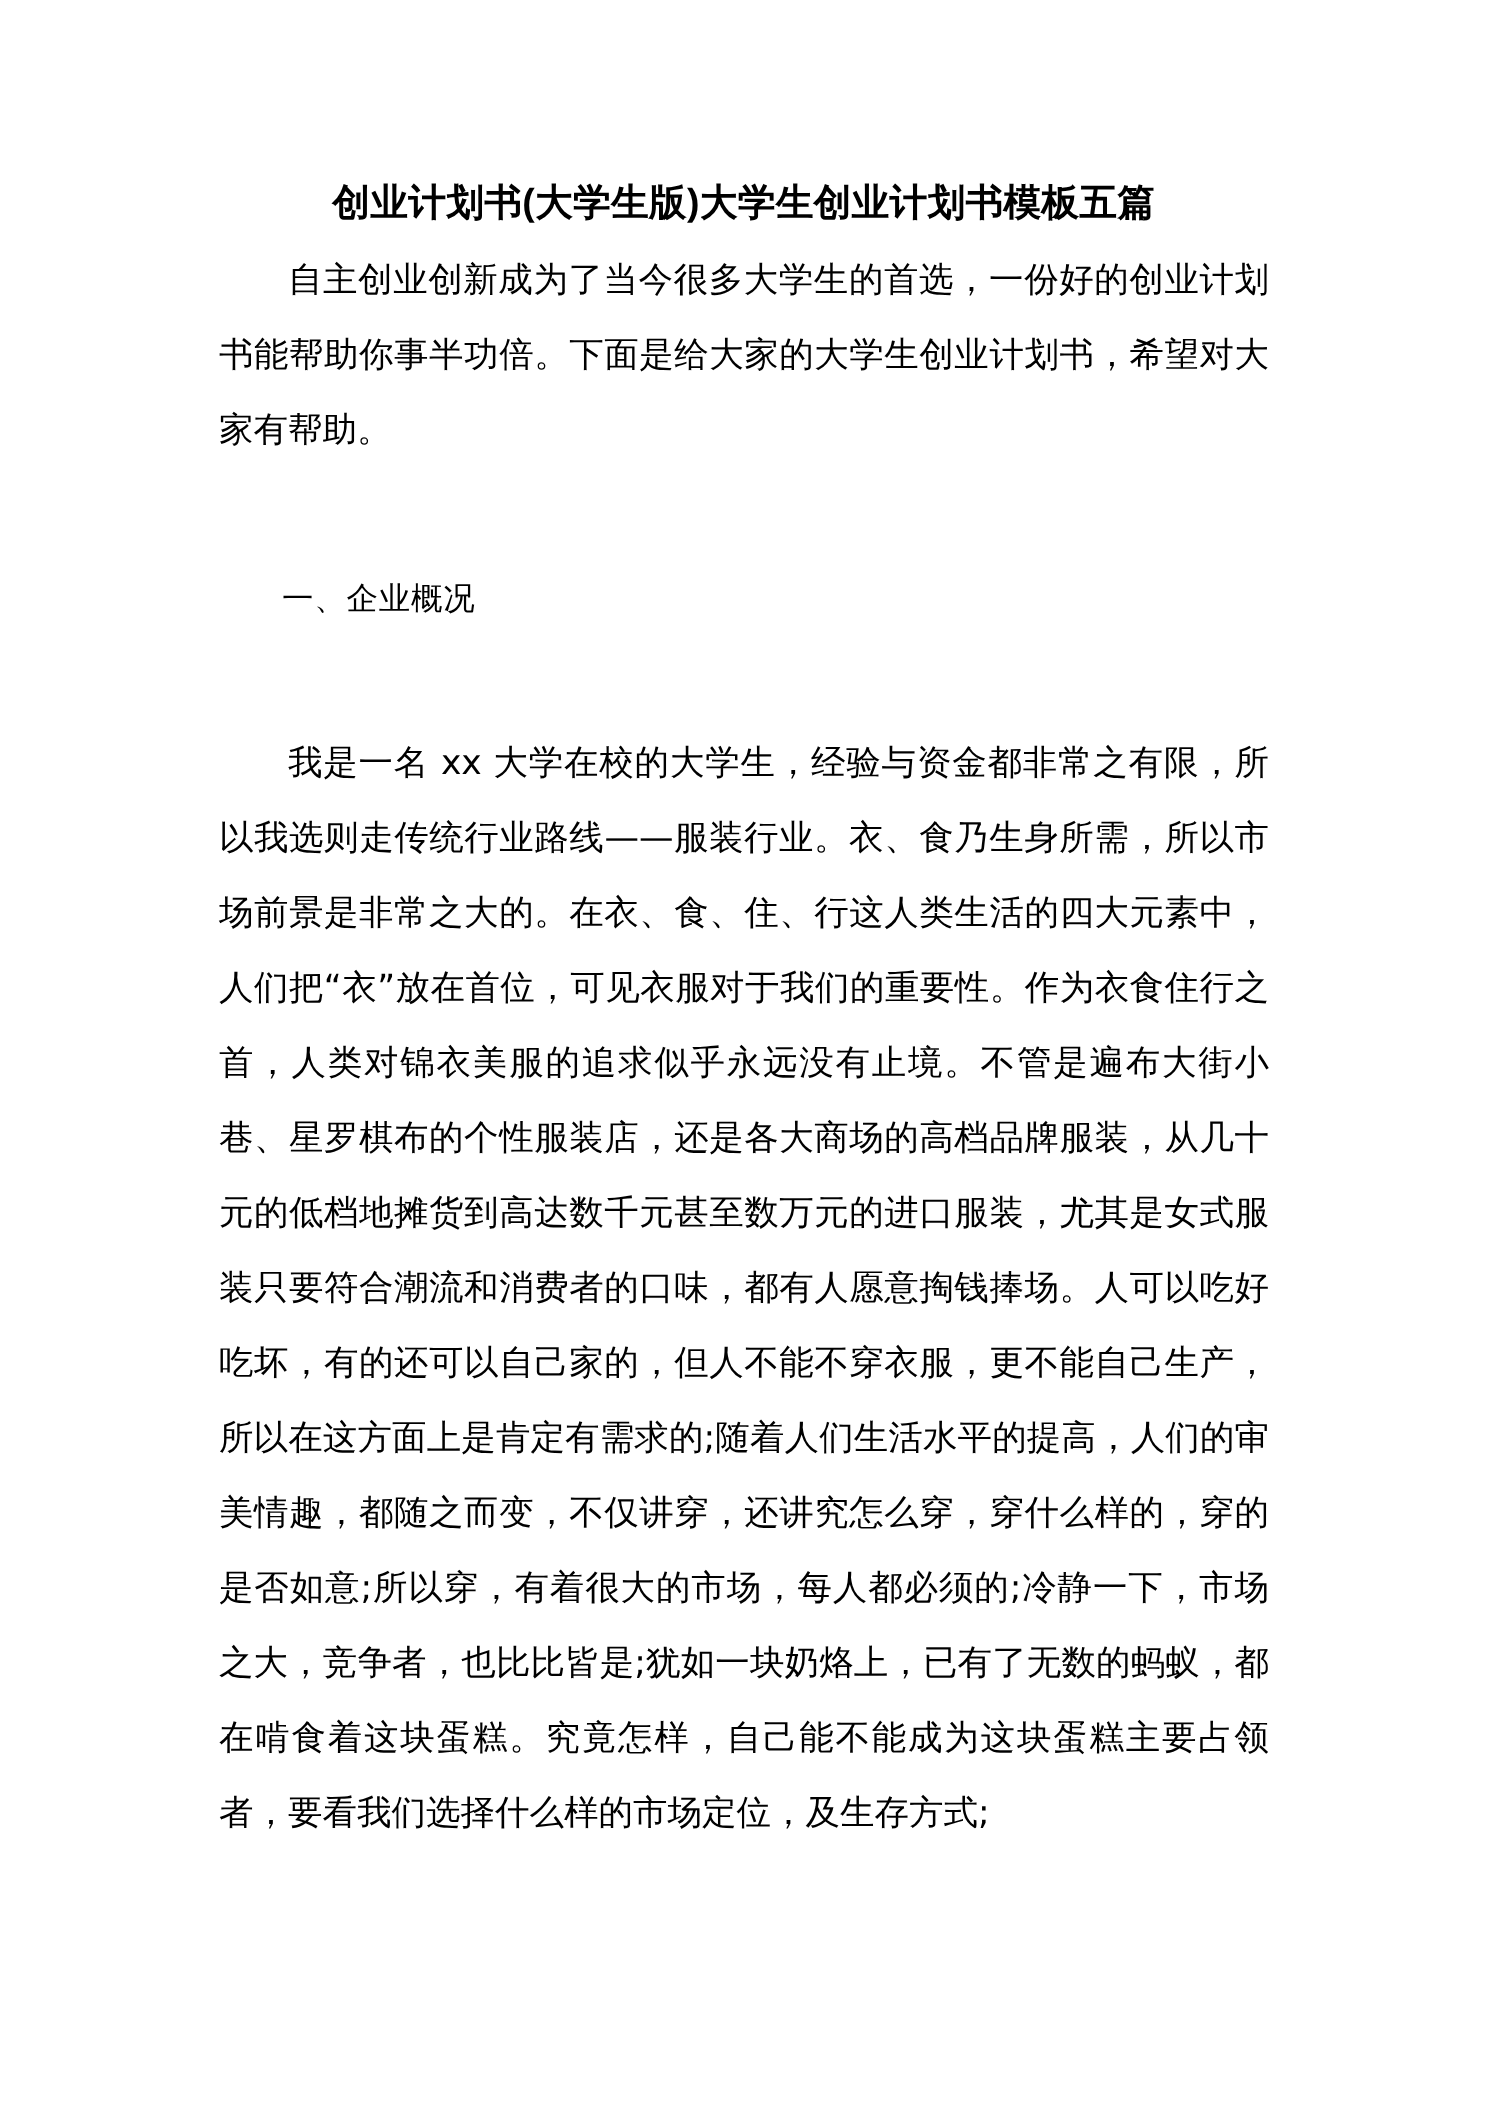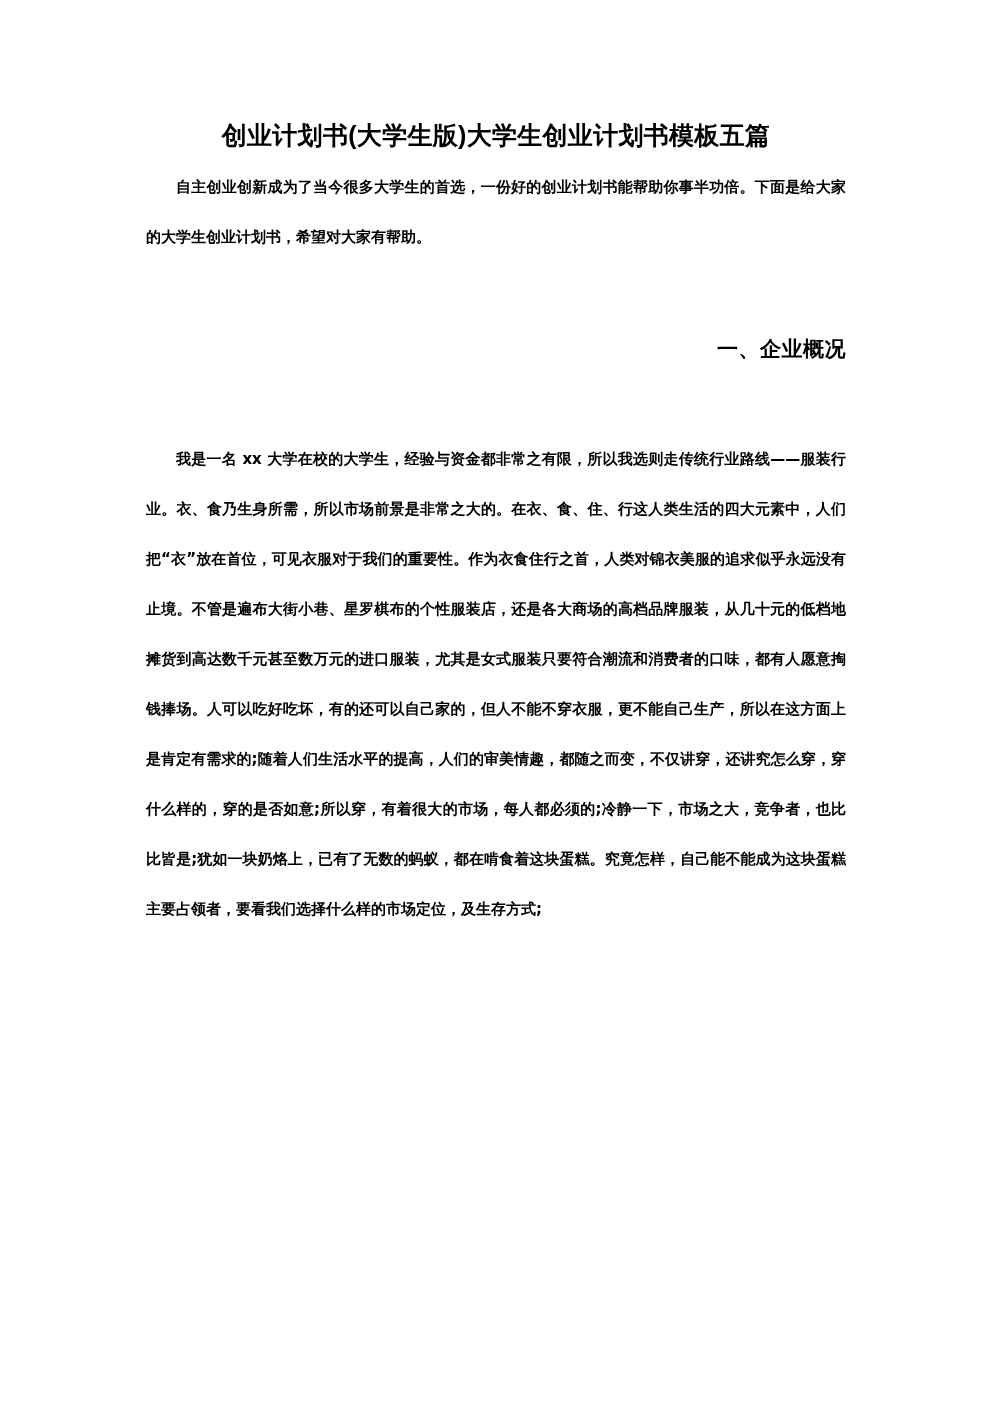--- a/index.html
+++ b/index.html
@@ -39,44 +39,42 @@
     line-height: 34px;
     text-align: center;
     letter-spacing: 0.3px;
     margin: 0 0 10px 0;
     white-space: nowrap;
     font-family: Liberation Sans, sans-serif;
   }
 
   
   .para {
-    font-size: 15px;
+    font-size: 23px;
     line-height: 50px;
     text-align: justify;
     text-justify: inter-ideograph;
     text-indent: 2em;
     margin: 0;
     letter-spacing: 0px;
     word-break: break-all;
-    font-weight: bold;
   }
 
   .para-intro {
     margin-top: 6px;
   }
 
   
   .section-heading {
     font-size: 21px;
     line-height: 50px;
     text-indent: 2em;
     margin: 0;
-    font-weight: bold;
+    font-weight: normal;
     letter-spacing: 0.5px;
-    text-align: right;
   }
 
   .spacer-lg { height: 62px; }
   .spacer-md { height: 60px; }
 </style>
 </head>
 <body>
 
 <div class="page">
   <div class="content">

